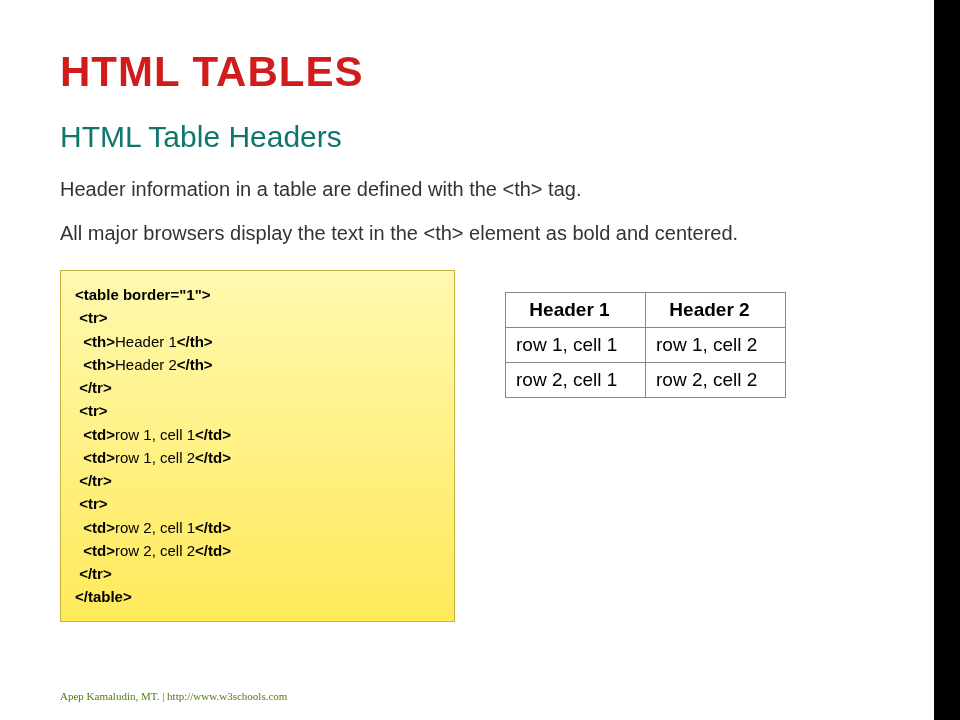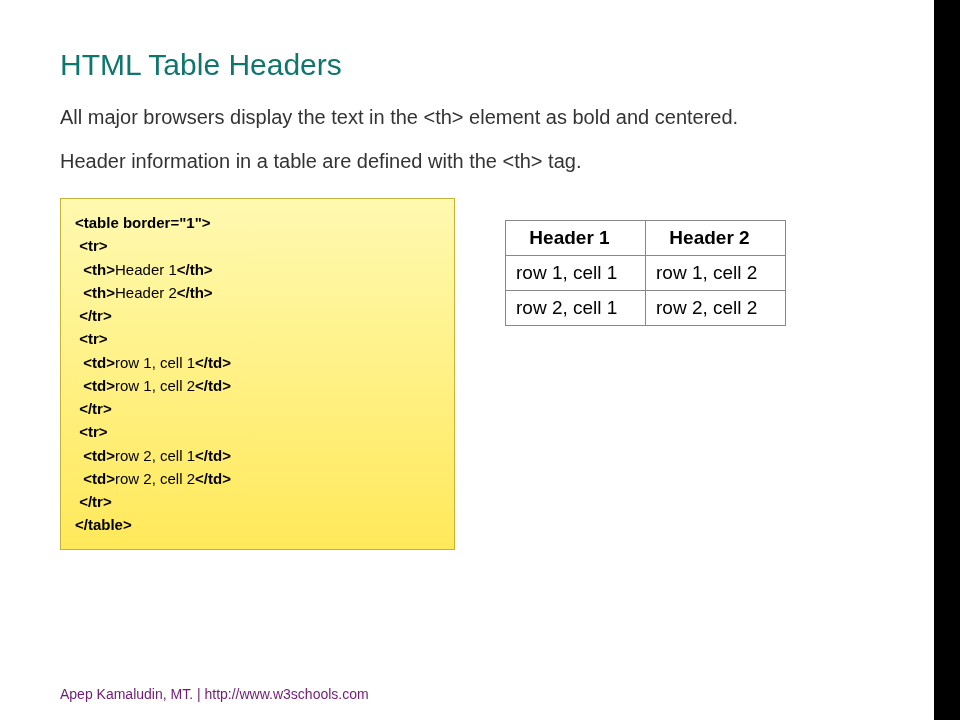--- a/index.html
+++ b/index.html
@@ -73,36 +73,38 @@
     min-width: 140px;
   }
   .demo-table th {
     font-weight: bold;
     text-align: center;
   }
   .footer {
     position: absolute;
     left: 60px;
     bottom: 18px;
-    font-size: 14px;
-    color: #701a75;
+    font-size: 11px;
+    color: #4d7c0f;
+    font-family: Liberation Serif, serif;
   }
 </style>
 </head>
 <body>
 
 <div class="right-bar"></div>
 
 <div class="slide">
 
+  <h1 class="title">HTML TABLES</h1>
 
   <h2 class="subtitle">HTML Table Headers</h2>
 
+  <p class="para">Header information in a table are defined with the &lt;th&gt; tag.</p>
   <p class="para">All major browsers display the text in the &lt;th&gt; element as bold and centered.</p>
-  <p class="para">Header information in a table are defined with the &lt;th&gt; tag.</p>
 
   <div class="content-row">
 
     <div class="code-box"><b>&lt;table border="1"&gt;</b>
 <b> &lt;tr&gt;</b>
 <b>  &lt;th&gt;</b><span>Header 1</span><b>&lt;/th&gt;</b>
 <b>  &lt;th&gt;</b><span>Header 2</span><b>&lt;/th&gt;</b>
 <b> &lt;/tr&gt;</b>
 <b> &lt;tr&gt;</b>
 <b>  &lt;td&gt;</b><span>row 1, cell 1</span><b>&lt;/td&gt;</b>

